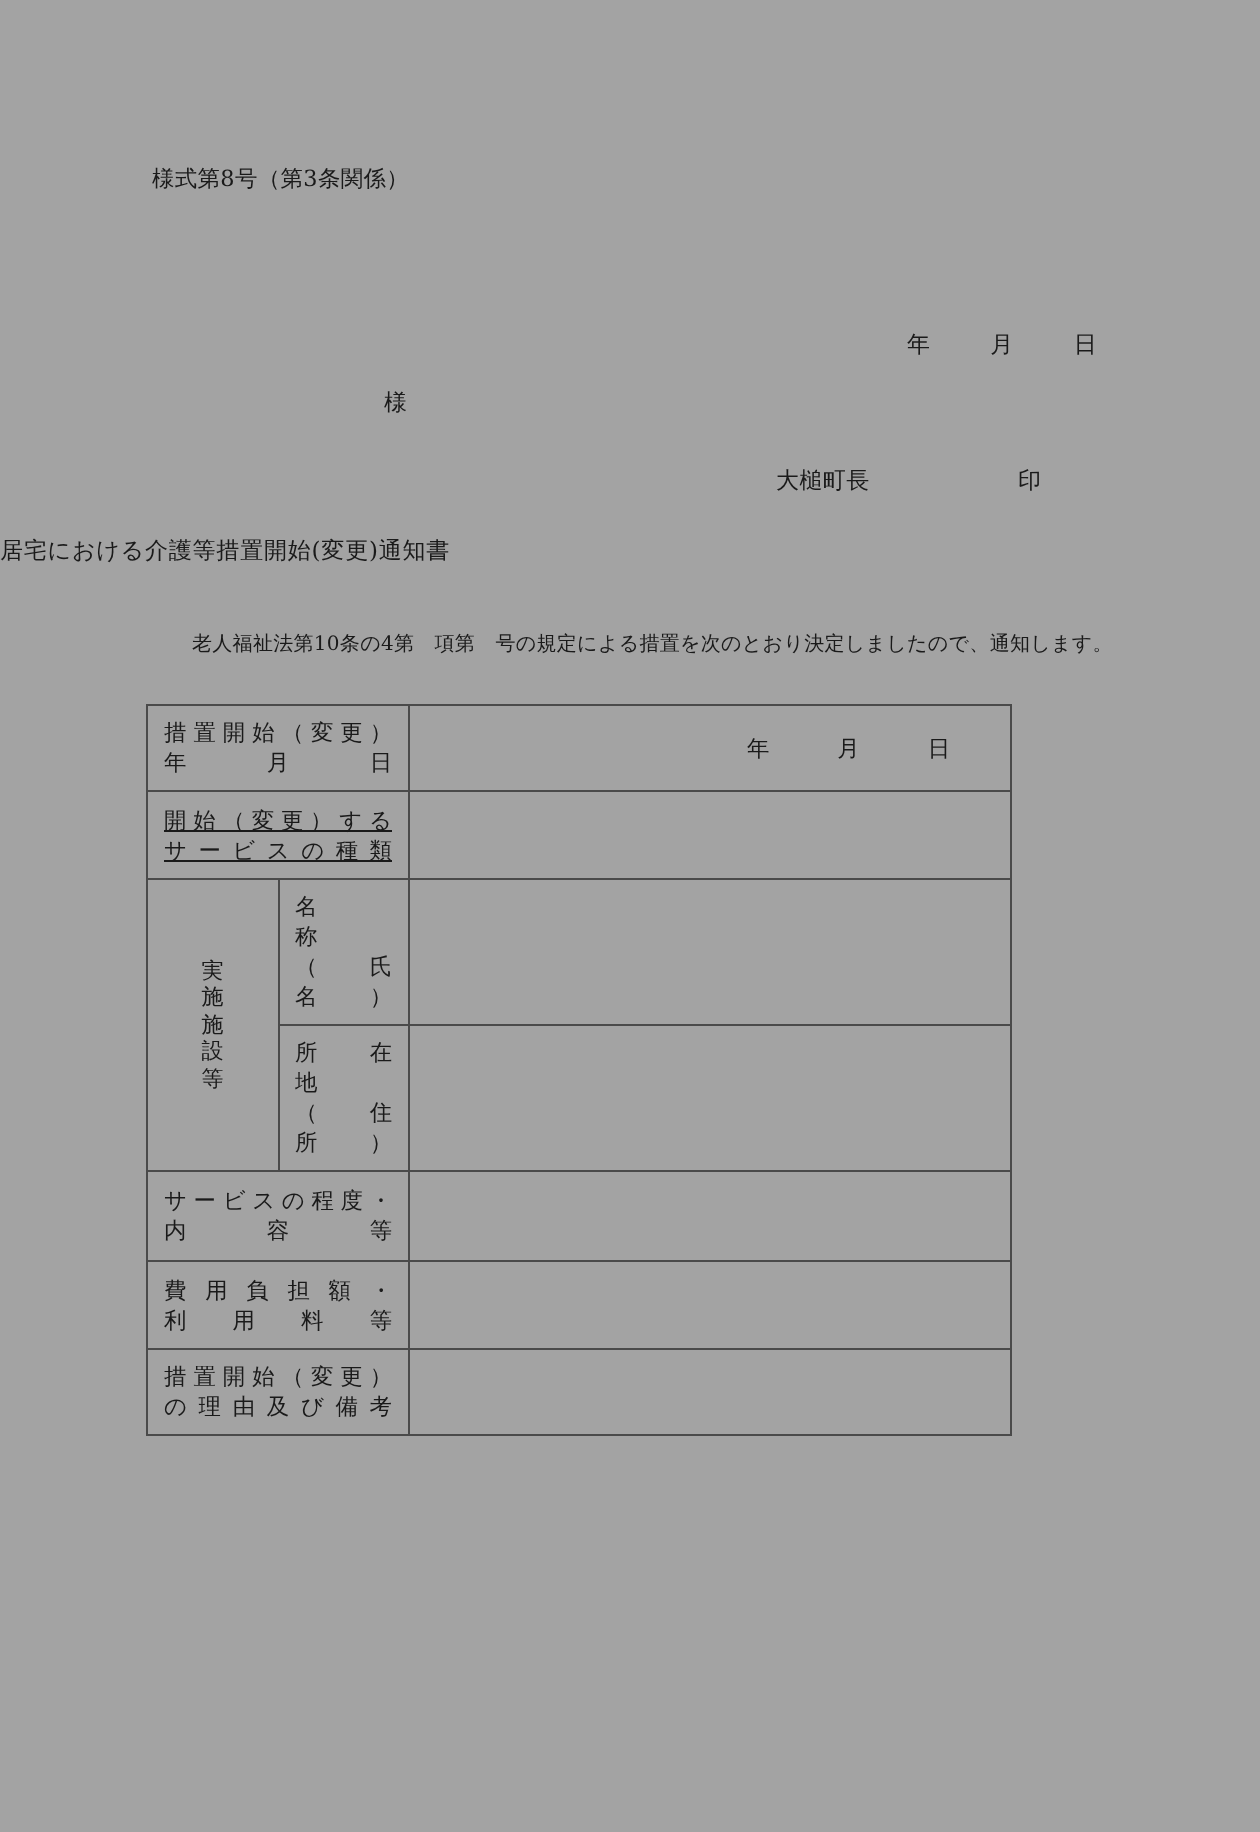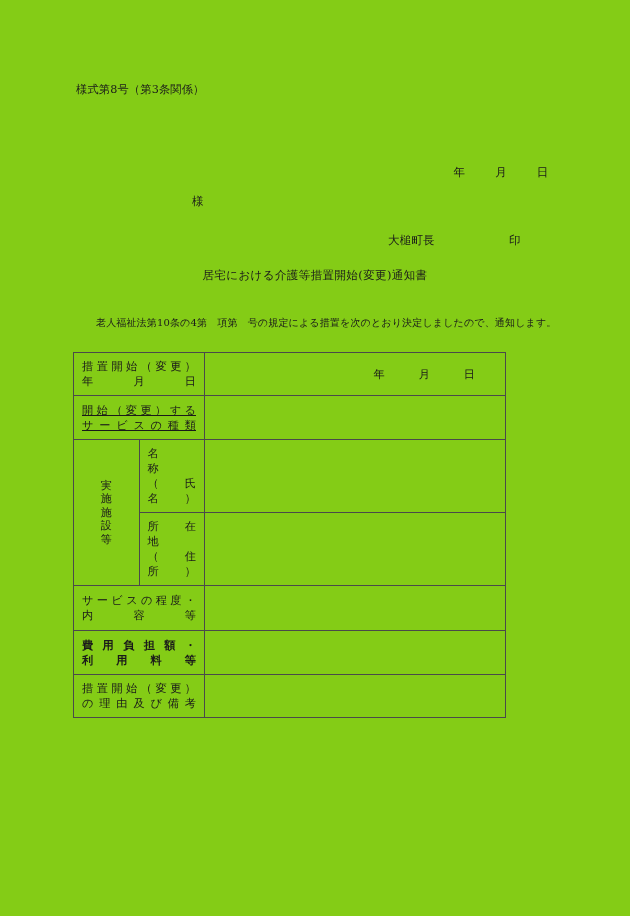--- a/index.html
+++ b/index.html
@@ -14,21 +14,21 @@
     color: #1a1a1a;
     position: relative;
     overflow: hidden;
   }
   .page {
     position: absolute;
     left: 0;
     top: 0;
     width: 630px;
     height: 916px;
-    background: #84cc16;
+    background: #a3a3a3;
   }
 
   
   .abs { position: absolute; white-space: pre; }
   .f11 { font-size: 11.2px; }
   .f115 { font-size: 11.5px; }
 
   
   #form-code {
     left: 76px; top: 82px;
@@ -49,21 +49,20 @@
     left: 374px; top: 233px;
     letter-spacing: 0.2px;
     margin-left: 14px;
   }
   #issuer-seal {
     left: 509px; top: 233px;
   }
   #doc-title {
     left: 0; top: 268px;
     width: 630px;
-    text-align: center;
     white-space: nowrap;
     letter-spacing: 0.4px;
   }
 
   
   #body-paragraph {
     position: absolute;
     left: 74px; top: 312px;
     width: 484px;
     font-size: 10px;
@@ -125,21 +124,21 @@
   .date-cell .d {
     display: inline-block;
   }
   .date-cell .d + .d { margin-left: 34px; }
 
   .r1 { height: 42px; }
   .r2 { height: 44px; text-decoration: underline; }
   .r3 { height: 44px; }
   .r4 { height: 45px; }
   .r5 { height: 45px; }
-  .r6 { height: 44px; font-weight: bold; }
+  .r6 { height: 44px; }
   .r7 { height: 42px; }
 </style>
 </head>
 <body>
 
 <div class="page">
 
   <div class="abs f11" id="form-code">様式第8号（第3条関係）</div>
 
 

